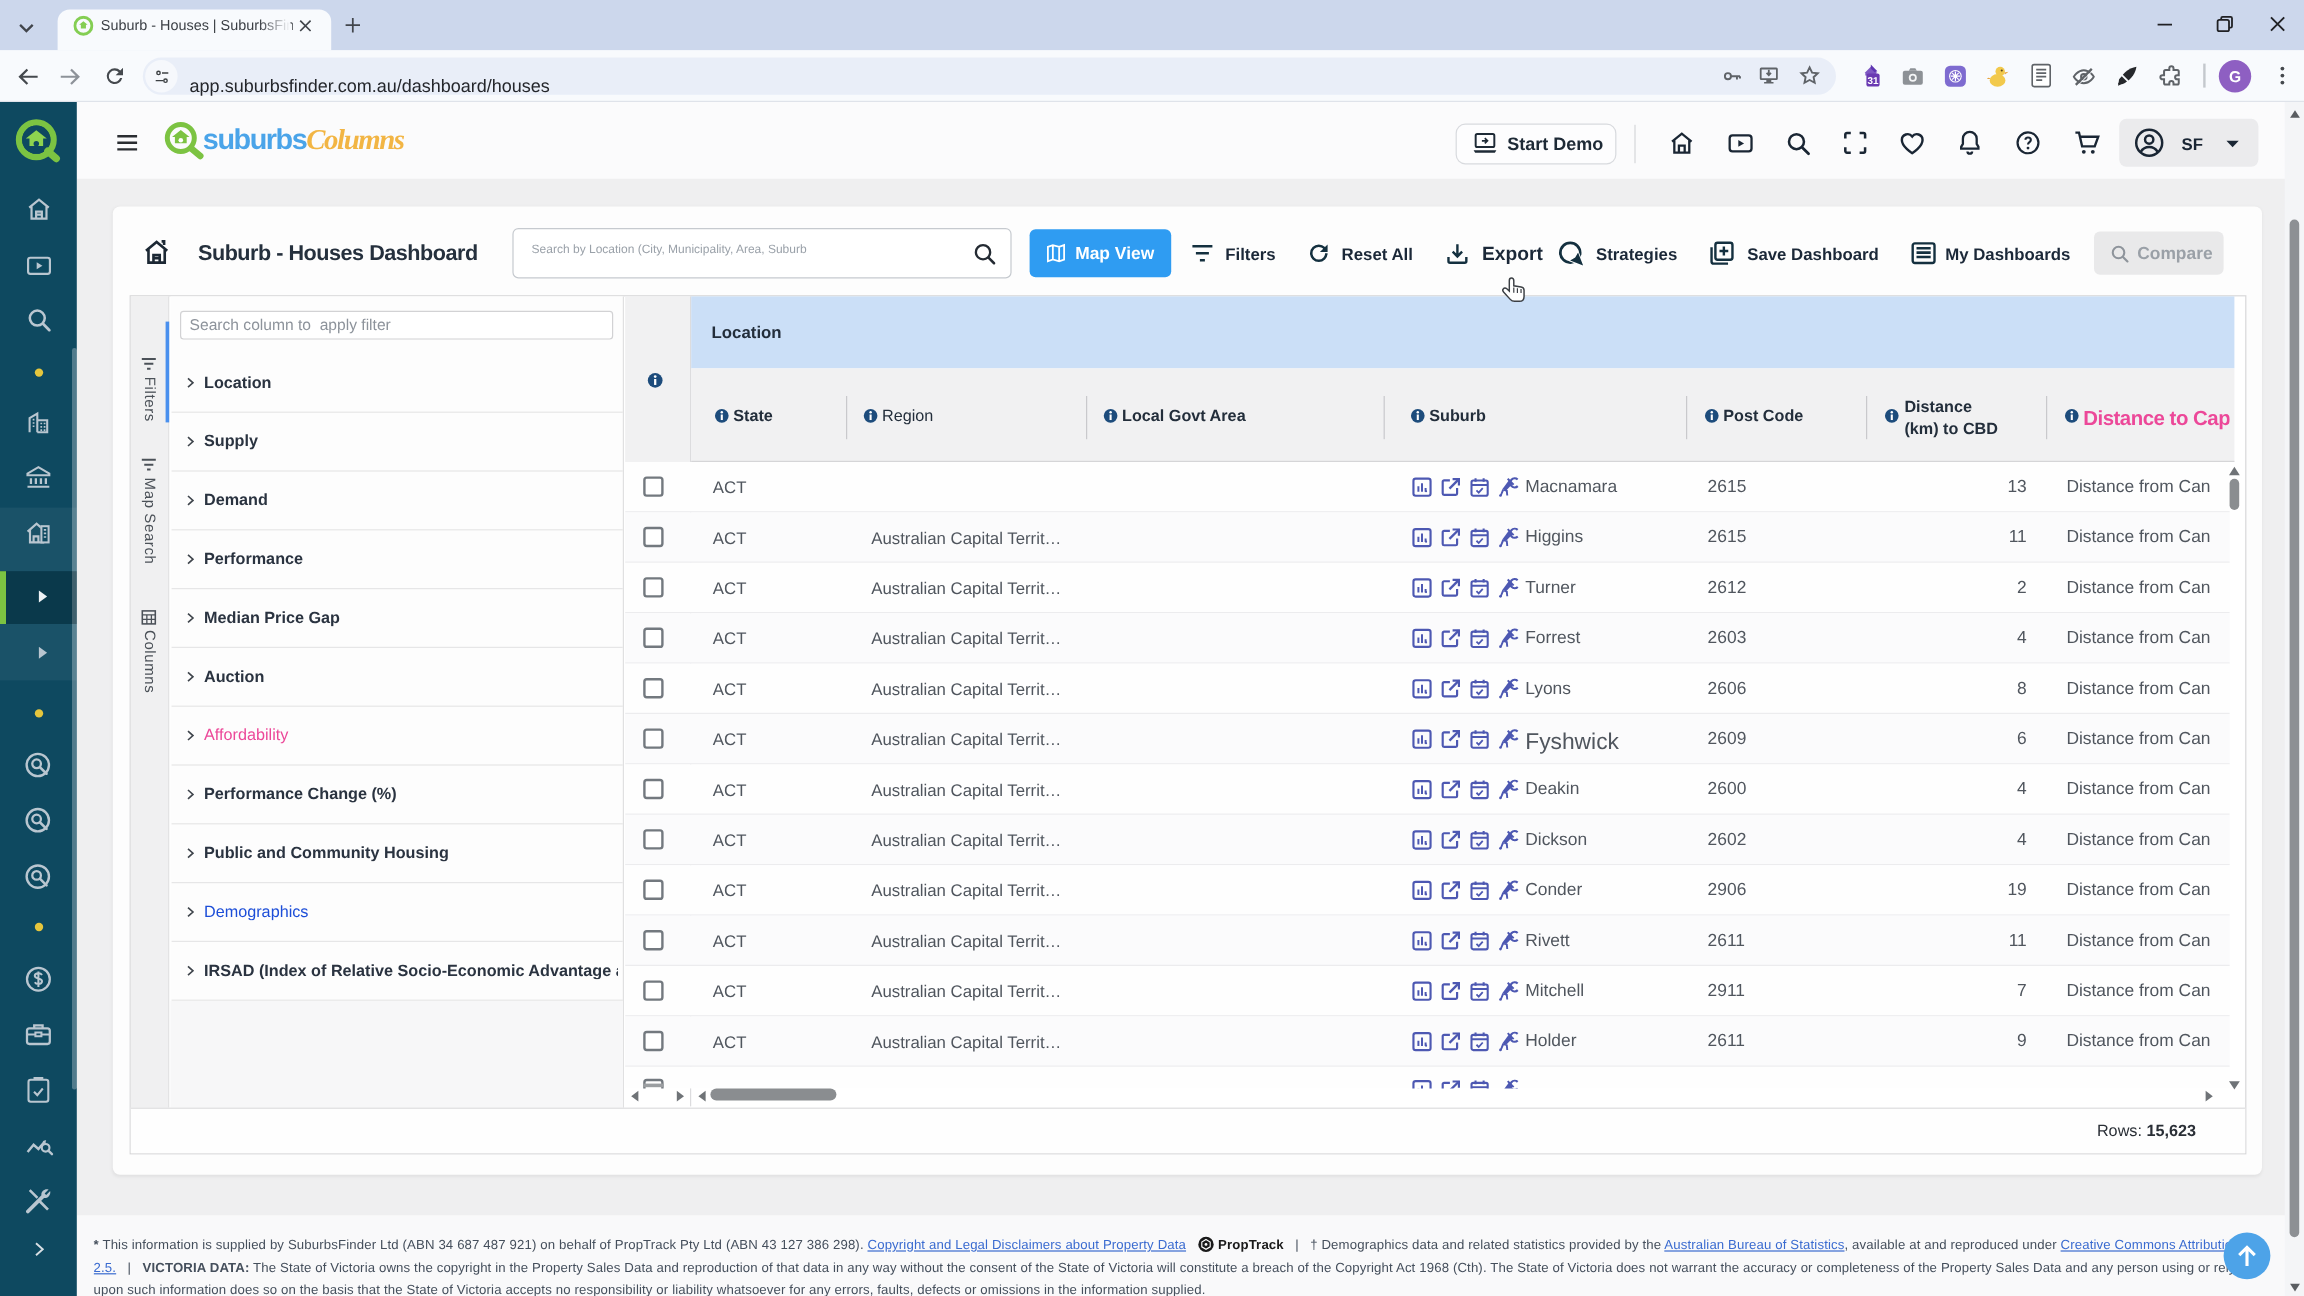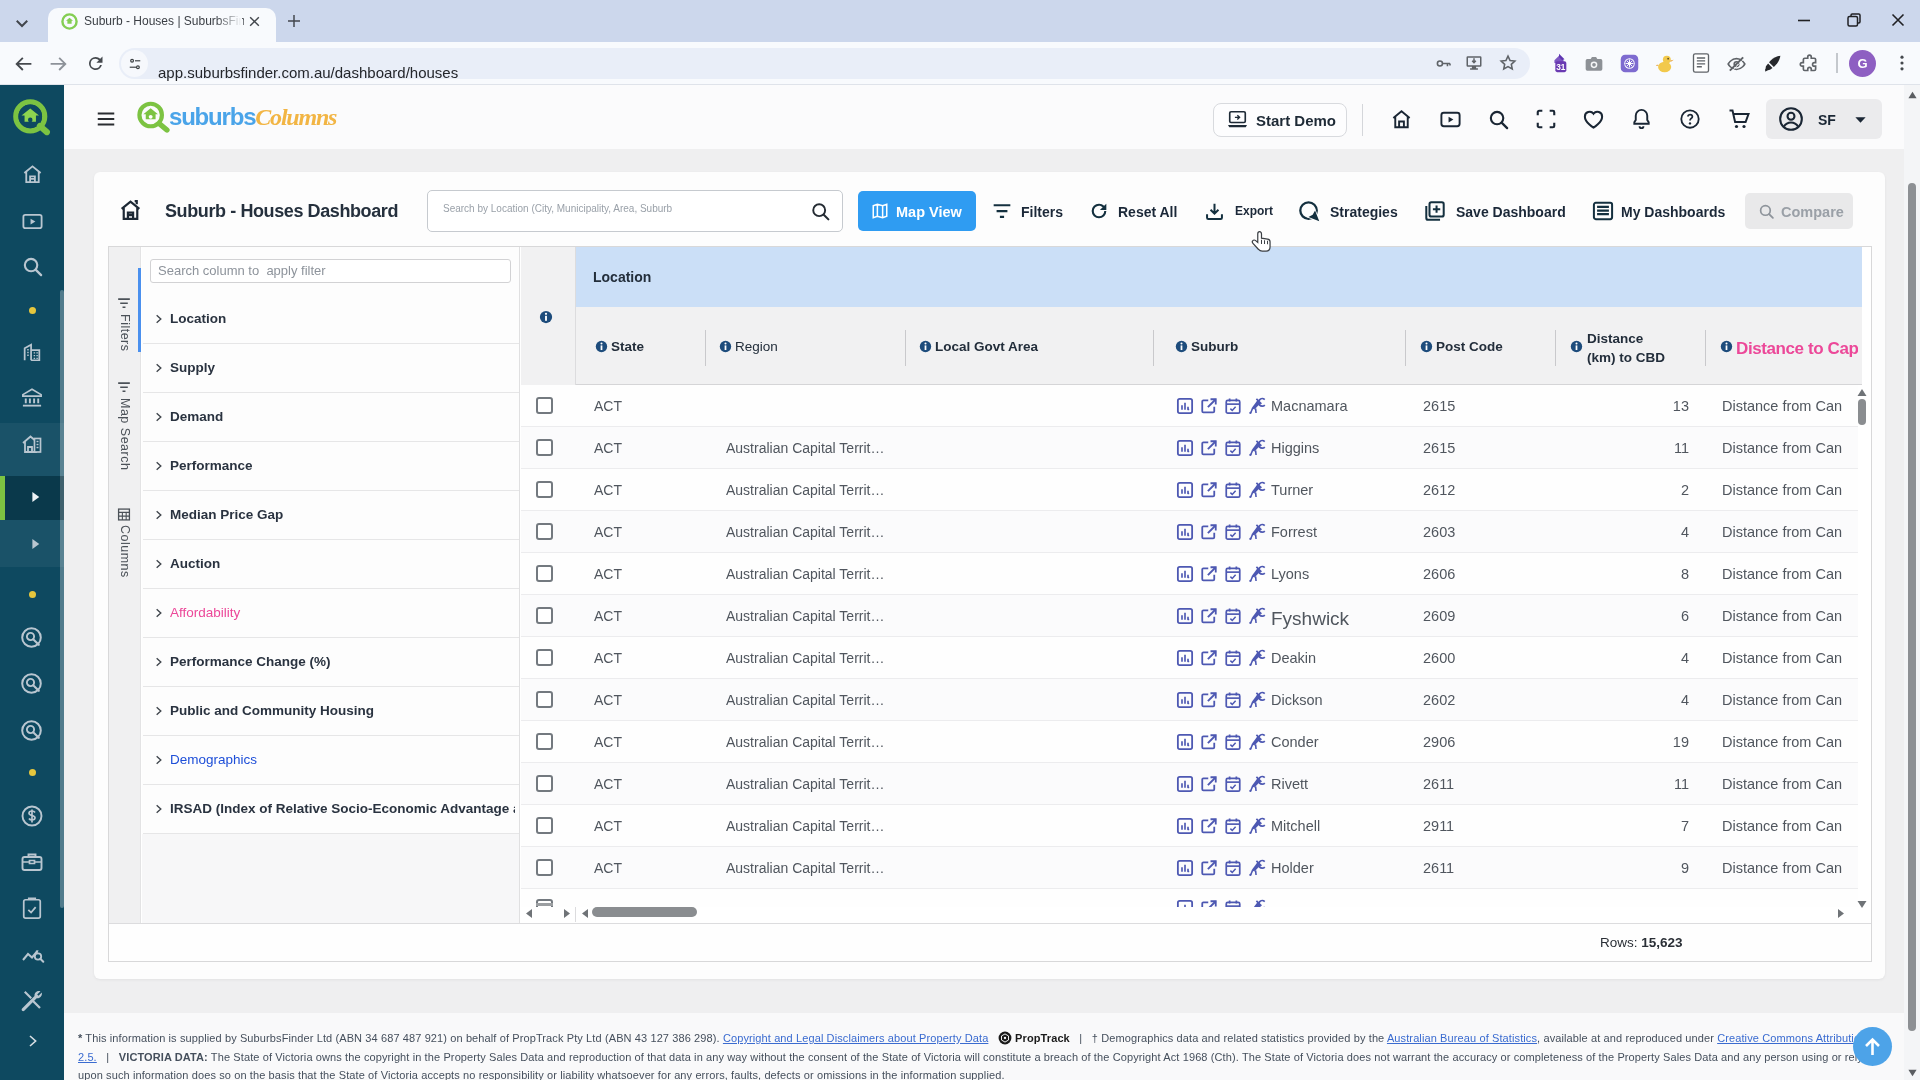--- a/index.html
+++ b/index.html
@@ -349,21 +349,21 @@
   </svg>
 <div class="a" style="left:1021px;top:204px;font-size:14px;font-weight:bold;color:#1b2838">Filters</div>
 <svg class="ic" style="left:1088px;top:200px" width="22" height="22" viewBox="0 0 24 24">
     <path d="M17.65 6.35A7.95 7.95 0 0 0 12 4a8 8 0 1 0 8 8h-2.3a5.7 5.7 0 1 1-5.7-5.7c1.58 0 3 .66 4.03 1.7L13 11h7V4l-2.35 2.35z" fill="#14303f"></path>
   </svg>
 <div class="a" style="left:1118px;top:204px;font-size:14px;font-weight:bold;color:#1b2838">Reset All</div>
 <svg class="ic" style="left:1204px;top:201px" width="21" height="21" viewBox="0 0 24 24">
     <path d="M12 3v11M7.5 10l4.5 4.5L16.5 10" fill="none" stroke="#14303f" stroke-width="2.3"></path>
     <path d="M3.5 15v4A1.5 1.5 0 0 0 5 20.5h14a1.5 1.5 0 0 0 1.5-1.5v-4" fill="none" stroke="#14303f" stroke-width="2.3"></path>
   </svg>
-<div class="a" style="left:1235px;top:204px;font-size:12px;font-weight:bold;color:#1b2838">Export</div>
+<div class="a" style="left:1235px;top:204px;font-size:16px;font-weight:bold;color:#1b2838">Export</div>
 <svg class="ic" style="left:1298px;top:200px" width="23" height="23" viewBox="0 0 24 24">
     <circle cx="11" cy="11" r="8.6" fill="none" stroke="#14303f" stroke-width="2.4"></circle>
     <path d="M22.2 22.2L10.9 17.8l4.4-2.5 2.5-4.4z" fill="#14303f" stroke="#fff" stroke-width="1.6"></path>
     <path d="M22.2 22.2L10.9 17.8l4.4-2.5 2.5-4.4z" fill="#14303f"></path>
   </svg>
 <div class="a" style="left:1330px;top:204px;font-size:14px;font-weight:bold;color:#1b2838">Strategies</div>
 <svg class="ic" style="left:1424px;top:200px" width="22" height="22" viewBox="0 0 24 24">
     <rect x="6" y="2.5" width="15.5" height="15.5" rx="2" fill="none" stroke="#14303f" stroke-width="2.2"></rect>
     <path d="M13.7 6v8M9.7 10h8" stroke="#14303f" stroke-width="2.2"></path>
     <path d="M2.5 6.5v13a2 2 0 0 0 2 2h13" fill="none" stroke="#14303f" stroke-width="2.2"></path>
@@ -775,21 +775,21 @@
   </svg>
 <svg class="ic" style="left:580px;top:908px" width="10" height="11" viewBox="0 0 10 11">
     <path d="M8 1L2 5.5 8 10z" fill="#6f7377"></path>
   </svg>
 <div class="a" style="left:592px;top:907px;width:105px;height:10px;border-radius:5px;background:#8a8d90"></div>
 <svg class="ic" style="left:1836px;top:908px" width="10" height="11" viewBox="0 0 10 11">
     <path d="M2 1l6 4.5L2 10z" fill="#6f7377"></path>
   </svg>
 
 <div class="a" style="left:109px;top:923px;width:1762px;height:38px;background:#fefefe;border-top:1px solid #dcdcde"></div>
-<div class="a" style="left:1600px;top:935px;width:230px;text-align:left;font-size:13.5px;color:#2a2f36">Rows: <b>15,623</b></div>
+<div class="a" style="left:1600px;top:935px;width:230px;text-align:right;font-size:13.5px;color:#2a2f36">Rows: <b>15,623</b></div>
 
 <div class="a" style="left:78px;top:1029px;width:1790px;font-size:11px;color:#454f5c;line-height:18.5px;letter-spacing:0.11px">
 <div style="white-space:nowrap;overflow:hidden"><b>*</b> This information is supplied by SuburbsFinder Ltd (ABN 34 687 487 921) on behalf of PropTrack Pty Ltd (ABN 43 127 386 298). <span style="color:#3a6bd0;text-decoration:underline">Copyright and Legal Disclaimers about Property Data</span>&nbsp;&nbsp; <svg style="display:inline-block;vertical-align:-3px" width="14" height="14" viewBox="0 0 24 24">
         <circle cx="12" cy="12" r="11" fill="#1a1a1a"></circle>
         <path d="M12 5l6 3.5v7L12 19l-6-3.5v-7z" fill="none" stroke="#fff" stroke-width="1.6"></path>
         <circle cx="12" cy="12" r="2" fill="#fff"></circle>
       </svg><b style="color:#1a1a1a">&nbsp;PropTrack</b> &nbsp;&nbsp;|&nbsp;&nbsp; † Demographics data and related statistics provided by the <span style="color:#3a6bd0;text-decoration:underline">Australian Bureau of Statistics</span>, available at and reproduced under <span style="color:#3a6bd0;text-decoration:underline">Creative Commons Attribution</span></div>
 <div style="white-space:nowrap;overflow:hidden"><span style="color:#3a6bd0;text-decoration:underline">2.5.</span> &nbsp;&nbsp;|&nbsp;&nbsp; <b>VICTORIA DATA:</b> The State of Victoria owns the copyright in the Property Sales Data and reproduction of that data in any way without the consent of the State of Victoria will constitute a breach of the Copyright Act 1968 (Cth). The State of Victoria does not warrant the accuracy or completeness of the Property Sales Data and any person using or relying</div>
 <div style="white-space:nowrap;overflow:hidden">upon such information does so on the basis that the State of Victoria accepts no responsibility or liability whatsoever for any errors, faults, defects or omissions in the information supplied.</div>
 </div>

